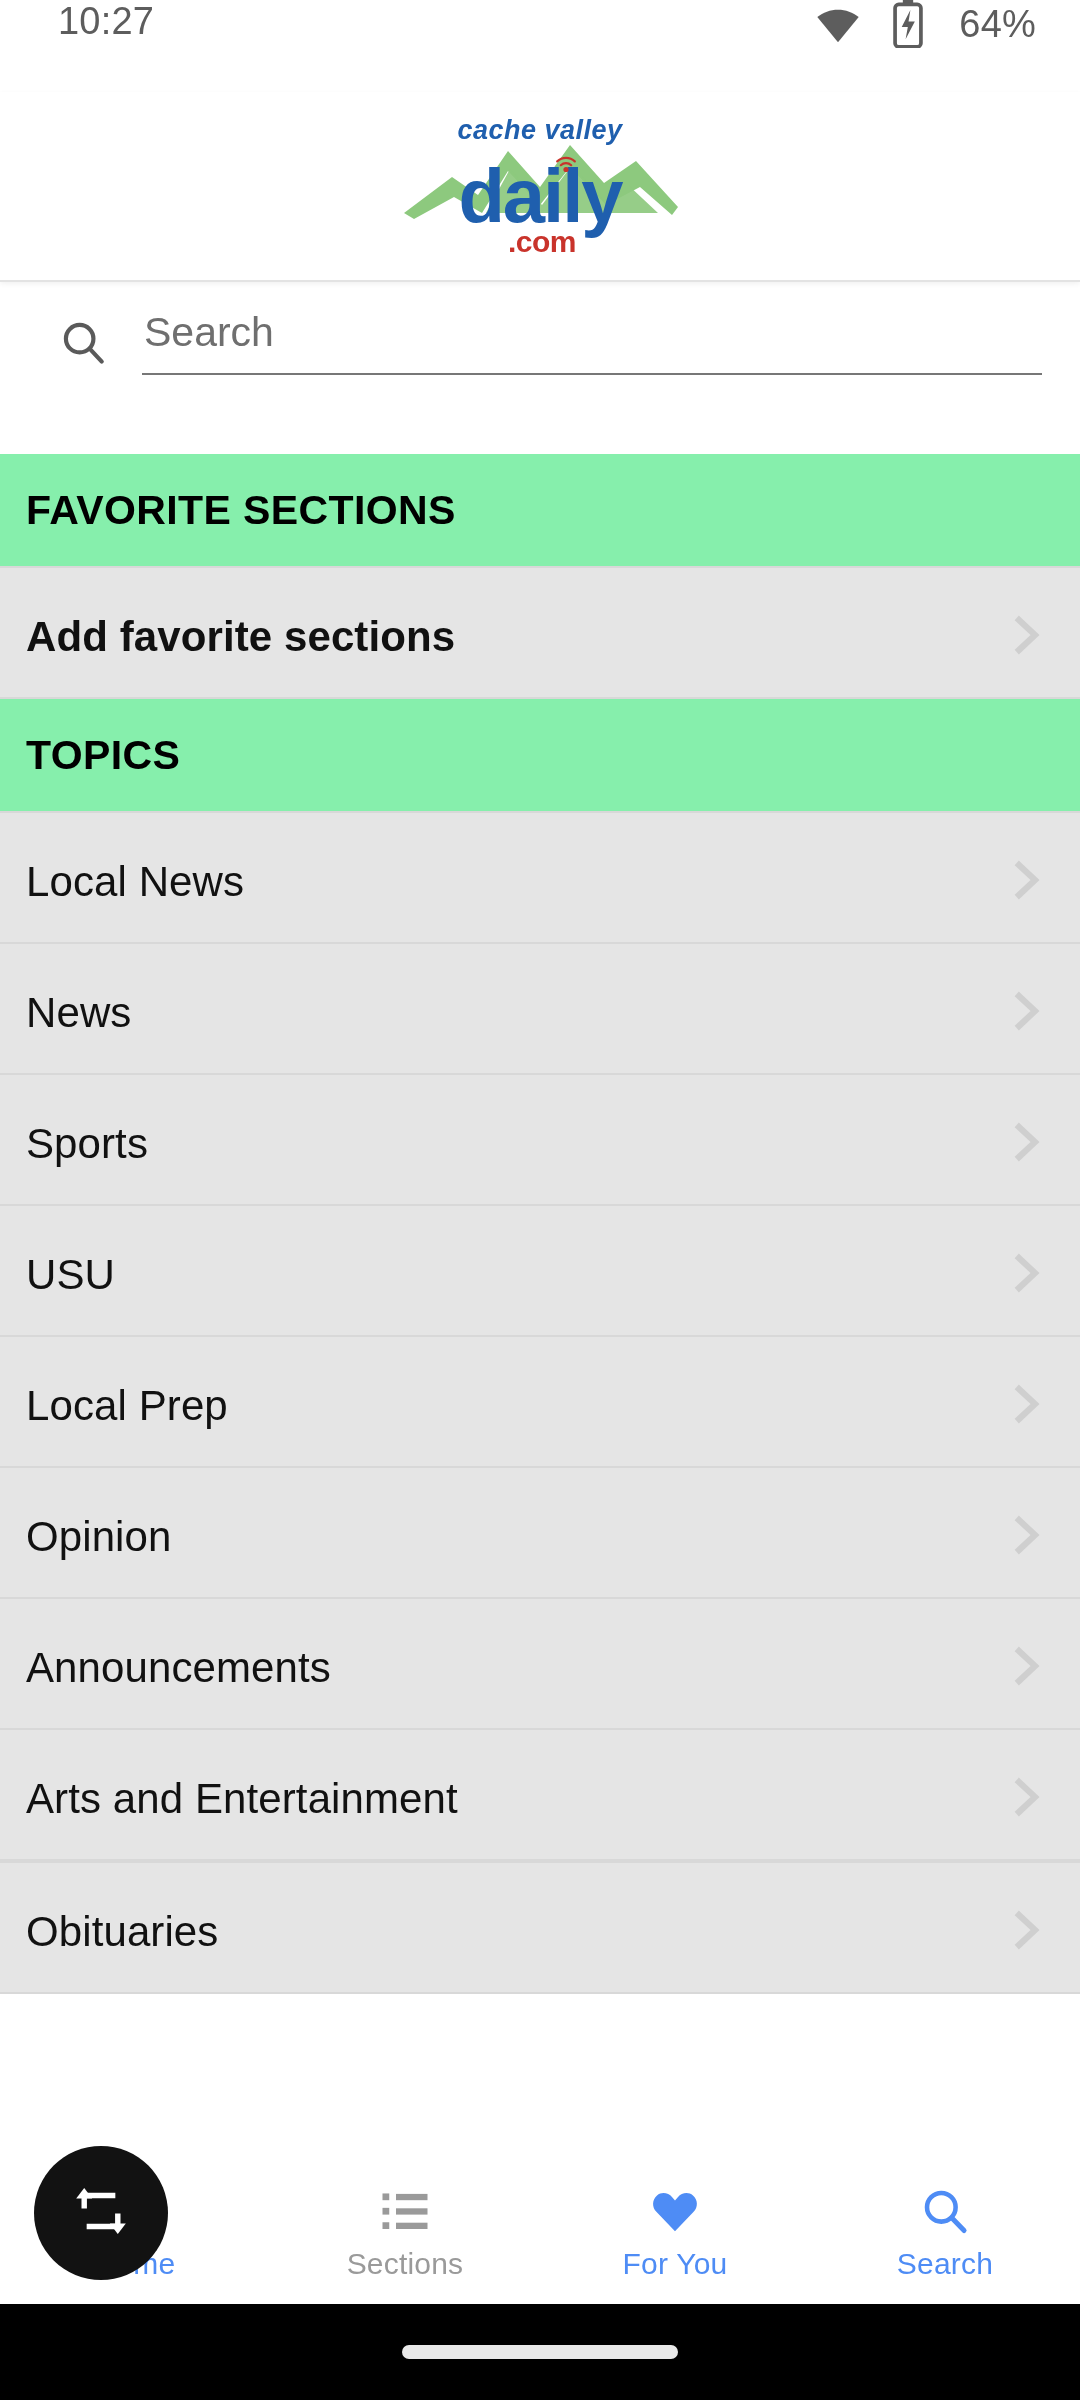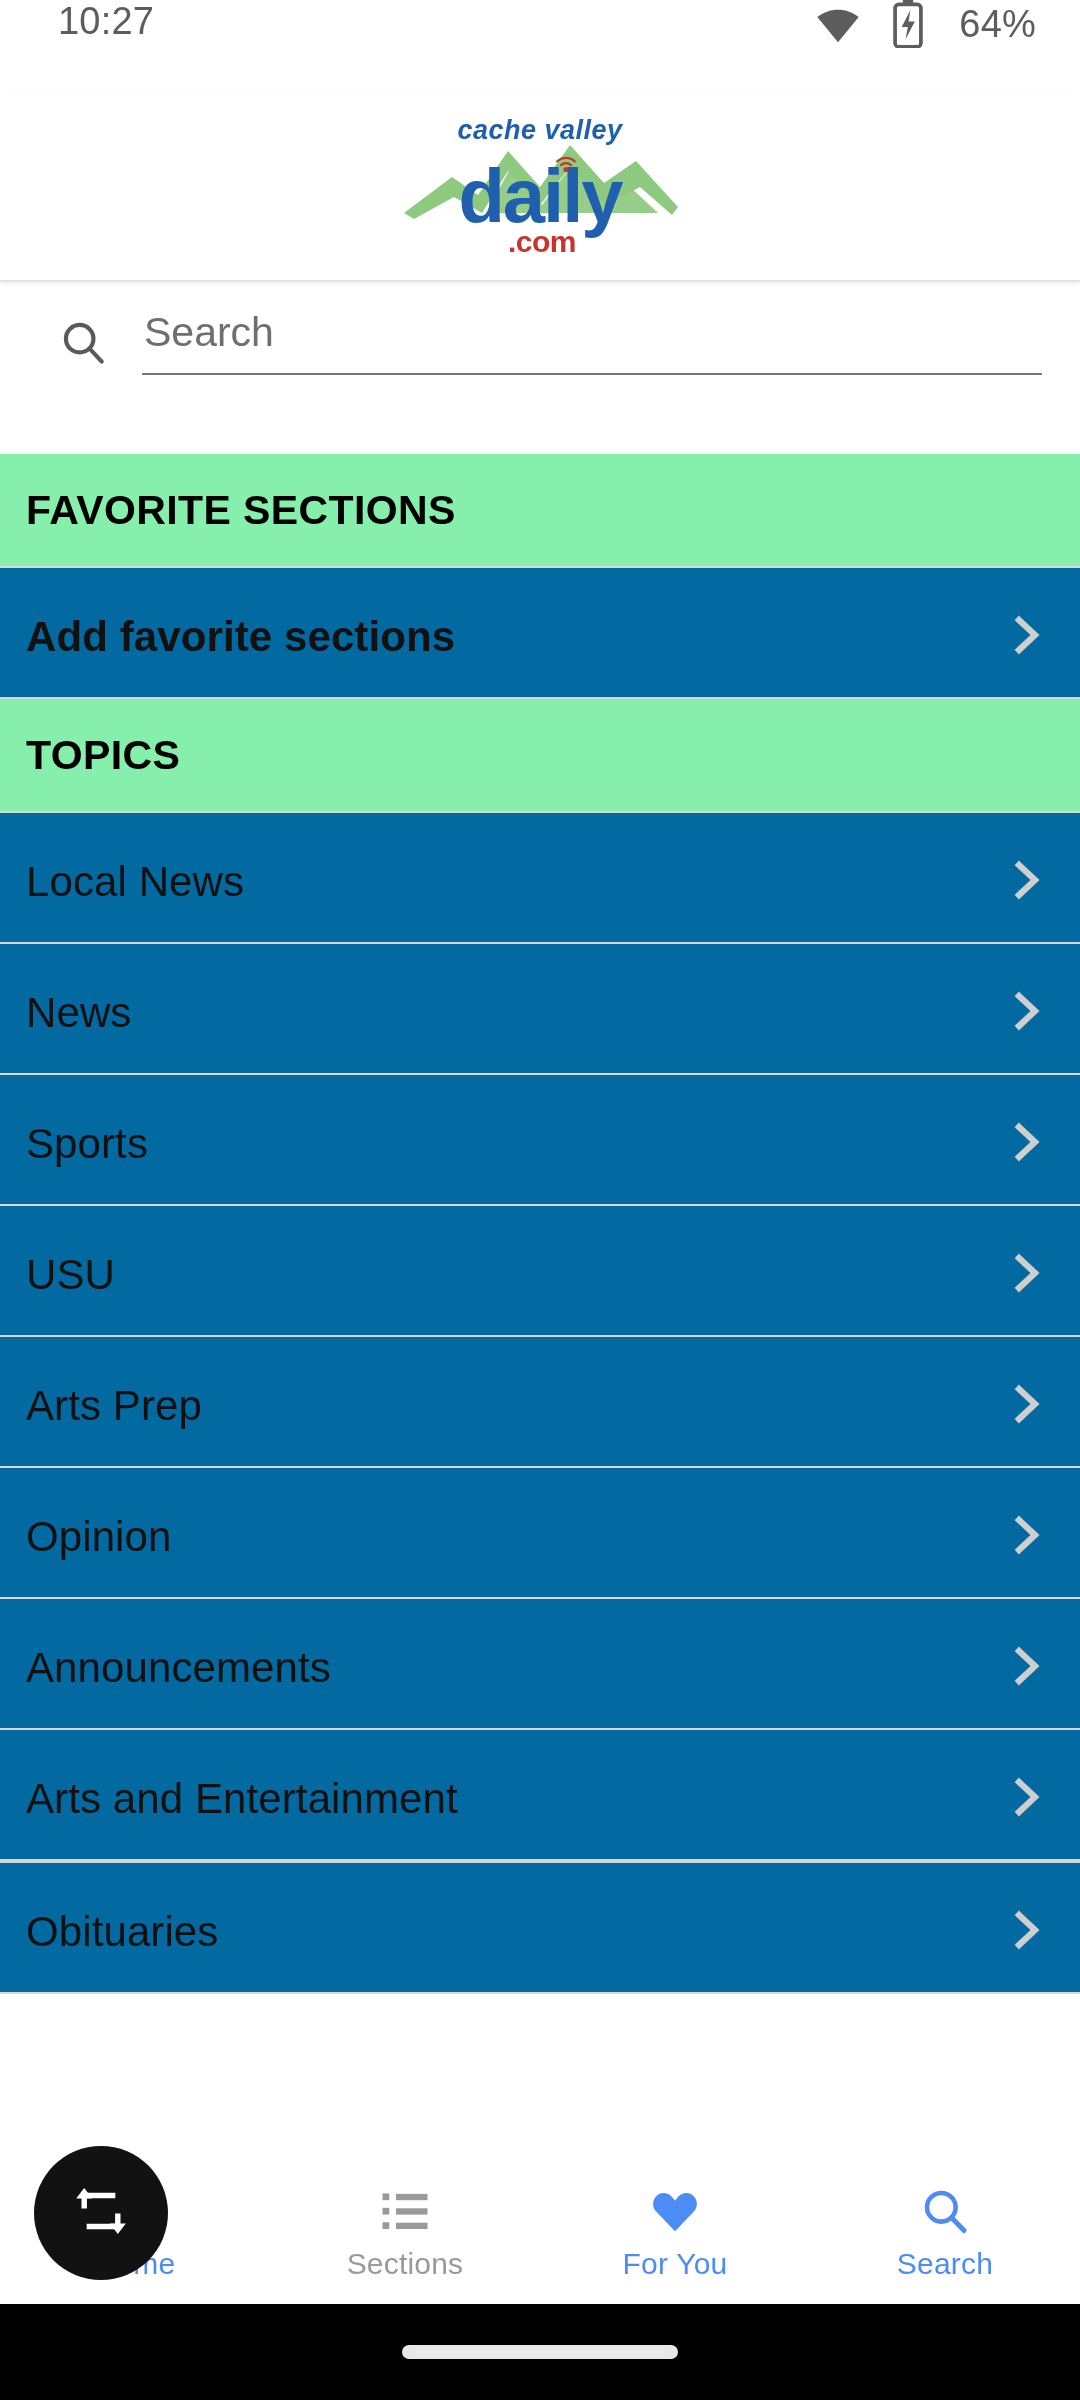--- a/index.html
+++ b/index.html
@@ -91,21 +91,21 @@
     font-size:41px; font-weight:700;
     color:#000000; letter-spacing:.4px;
     background:#86efac;
   }
   .divider { height:2px; background:#d8d8d8; width:100%; }
   .list-row {
     height:129px;
     display:flex; align-items:center;
     justify-content:space-between;
     padding:8px 30px 0 26px;
-    background:#0369a1;
+    background:#e5e5e5;
   }
   .row-label {
     font-size:42px; color:#111111;
     font-weight:400; letter-spacing:.1px;
   }
   .row-label.bold { font-weight:700; }
   .chev { flex:0 0 auto; display:block; }
 
   
   .bottom-nav {
@@ -259,21 +259,21 @@
       <span class="row-label">USU</span>
       <span class="chev">
         <svg width="48" height="48" viewBox="0 0 24 24" aria-hidden="true">
             <polyline points="8.5,4.5 16.5,12 8.5,19.5" fill="none" stroke="#cfcfcf" stroke-width="3.1" stroke-linecap="square"></polyline>
           </svg>
       </span>
     </div>
     <div class="divider"></div>
 
     <div class="list-row">
-      <span class="row-label">Arts Prep</span>
+      <span class="row-label">Local Prep</span>
       <span class="chev">
         <svg width="48" height="48" viewBox="0 0 24 24" aria-hidden="true">
             <polyline points="8.5,4.5 16.5,12 8.5,19.5" fill="none" stroke="#cfcfcf" stroke-width="3.1" stroke-linecap="square"></polyline>
           </svg>
       </span>
     </div>
     <div class="divider"></div>
 
     <div class="list-row">
       <span class="row-label">Opinion</span>

